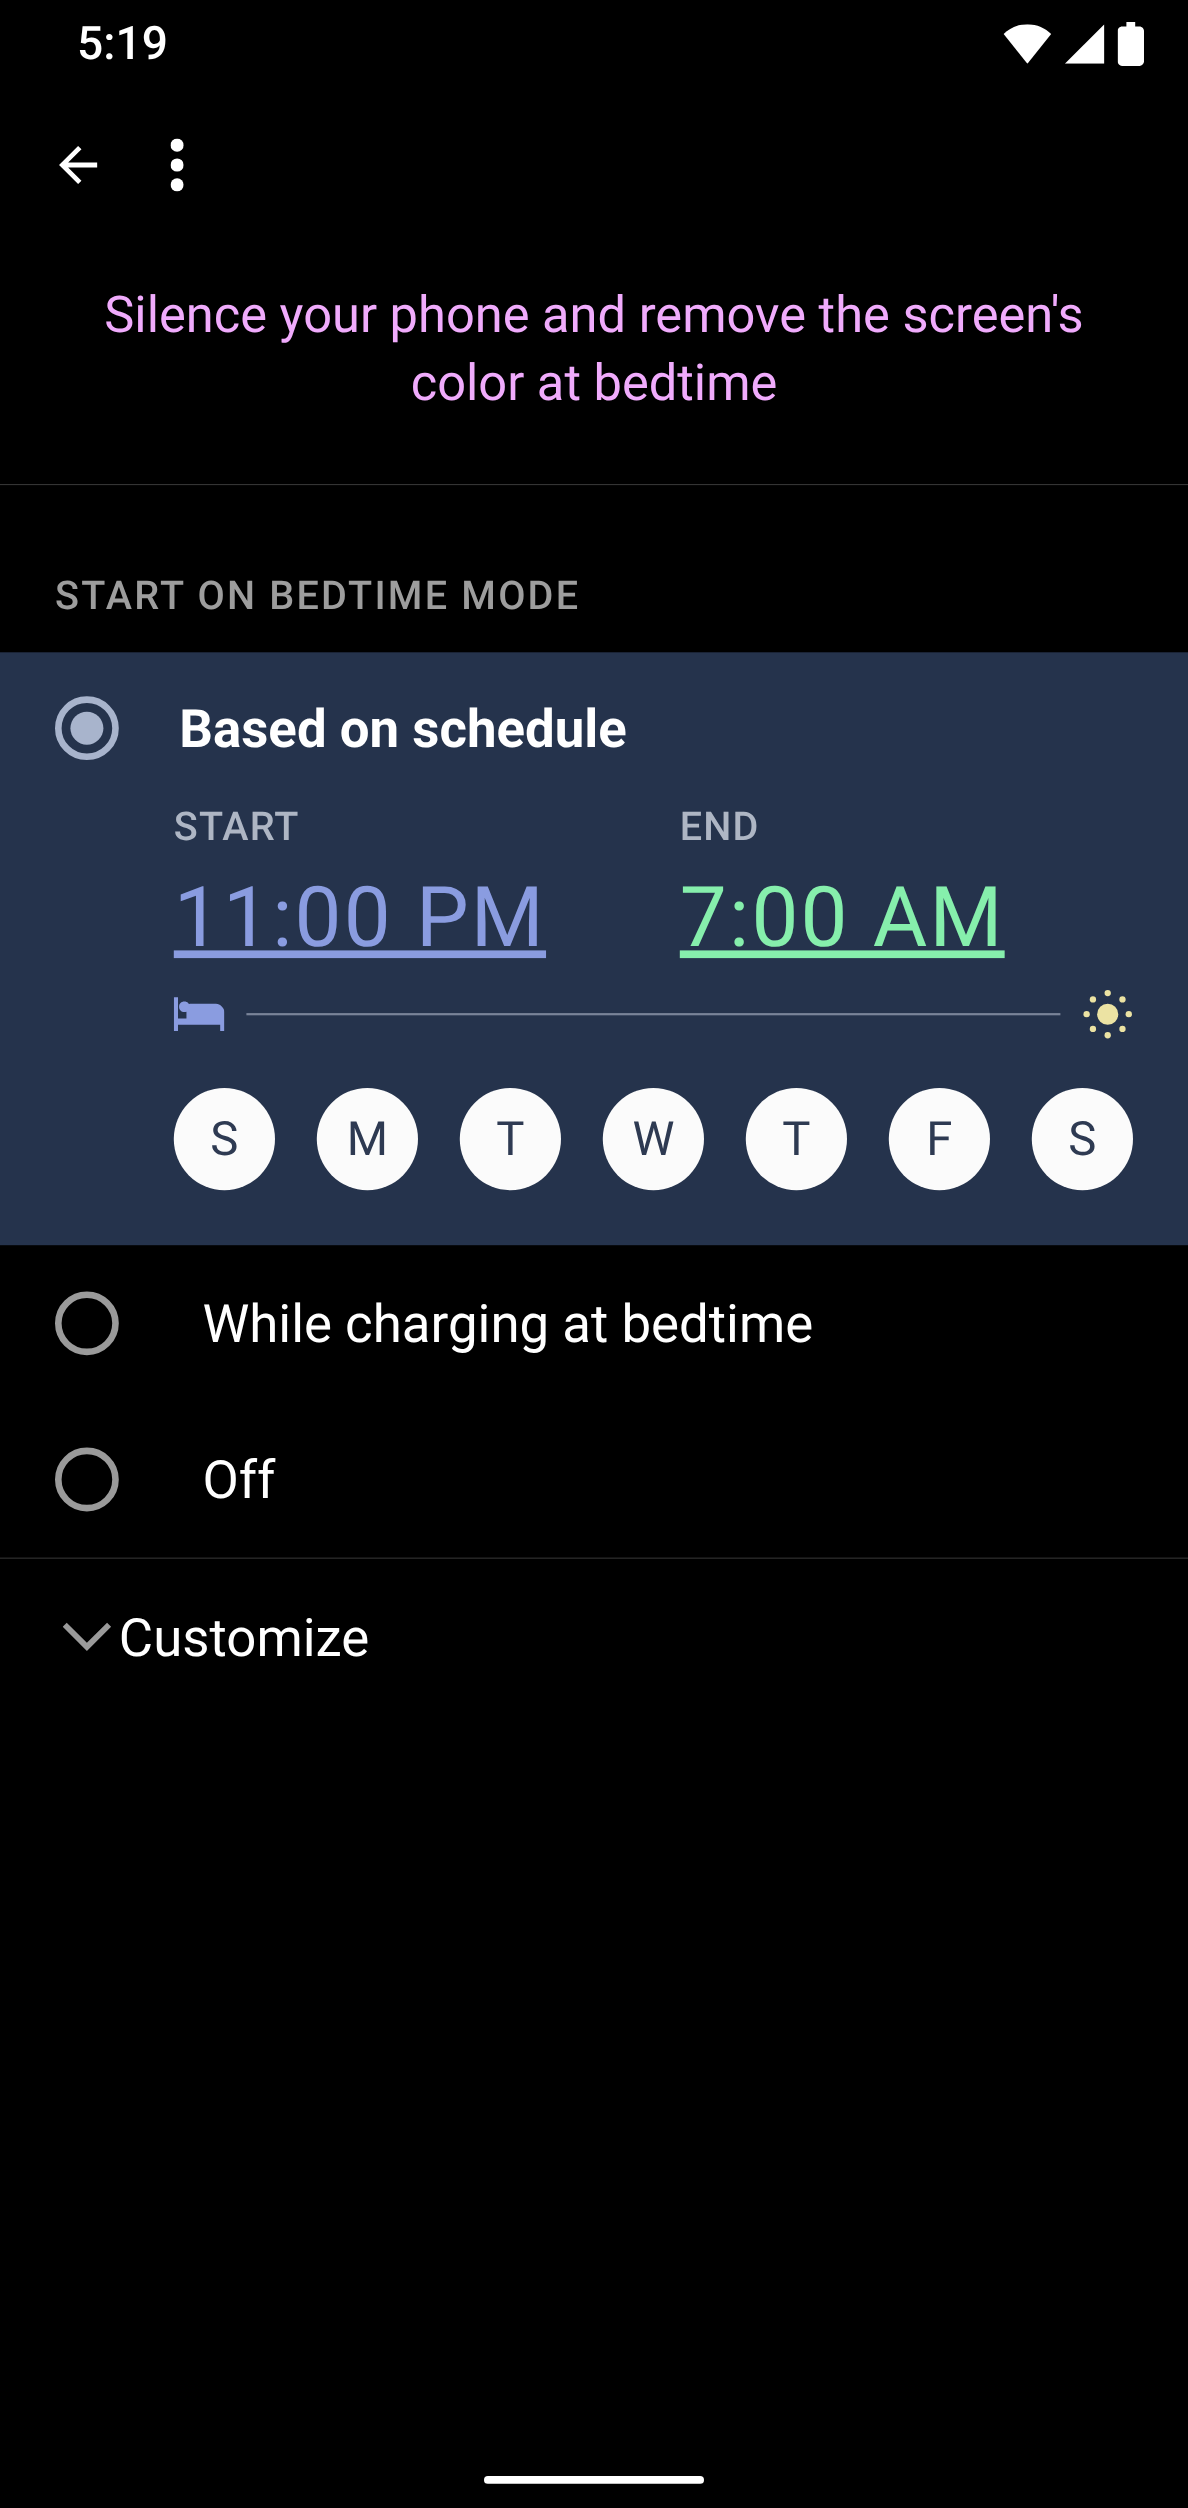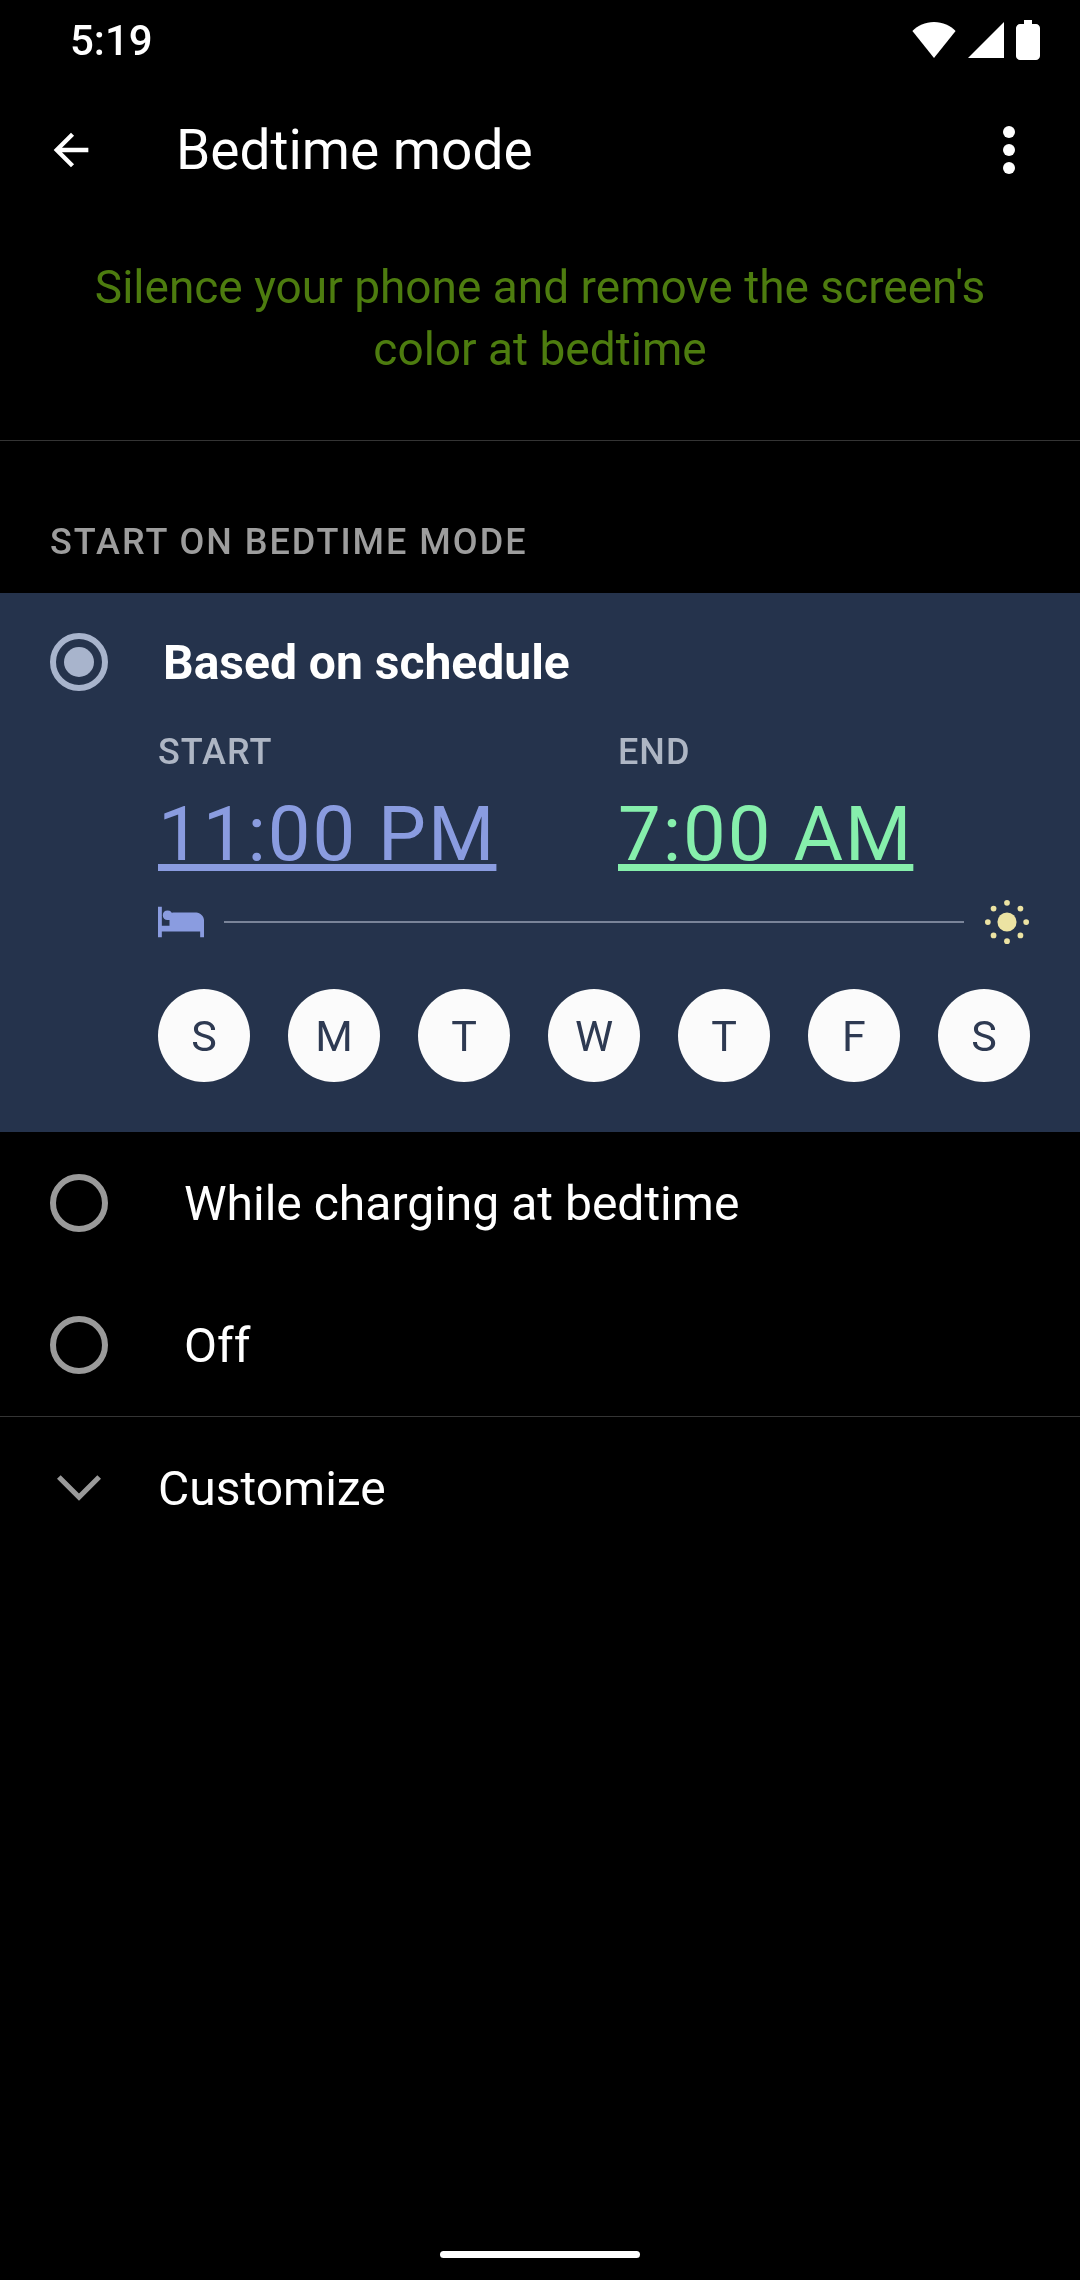--- a/index.html
+++ b/index.html
@@ -54,21 +54,21 @@
     .more-button {
       width: 90px;
       height: 90px;
       display: flex;
       align-items: center;
       justify-content: center;
     }
     .description {
       padding: 36px 60px 60px;
       text-align: center;
-      color: #4d7c0f;
+      color: #f0abfc;
       font-size: 46px;
       line-height: 1.35;
     }
     .divider {
       height: 1px;
       background: #343434;
     }
     .section-header {
       padding: 80px 50px 30px;
       color: #9d9d9d;
@@ -173,21 +173,20 @@
     .option-row {
       padding: 42px 50px;
       display: flex;
       align-items: center;
       gap: 76px;
     }
     .customize-row {
       padding: 42px 50px;
       display: flex;
       align-items: center;
-      gap: 50px;
     }
     .chevron-container {
       width: 58px;
       height: 58px;
       display: flex;
       align-items: center;
       justify-content: center;
     }
     .nav-bar {
       position: absolute;
@@ -217,21 +216,20 @@
       </svg>
   </div>
 </div>
 
 <div class="app-bar">
   <div class="back-button">
     <svg width="52" height="52" viewBox="0 0 24 24">
         <path fill="#fff" d="M20 11H7.83l5.59-5.59L12 4l-8 8 8 8 1.41-1.41L7.83 13H20v-2z"></path>
       </svg>
   </div>
-  <div class="app-title">Bedtime mode</div>
   <div class="more-button">
     <svg width="12" height="48" viewBox="0 0 6 24">
         <circle fill="#fff" cx="3" cy="3" r="3"></circle>
         <circle fill="#fff" cx="3" cy="12" r="3"></circle>
         <circle fill="#fff" cx="3" cy="21" r="3"></circle>
       </svg>
   </div>
 </div>
 
 <div class="description">Silence your phone and remove the screen's color at bedtime</div>

